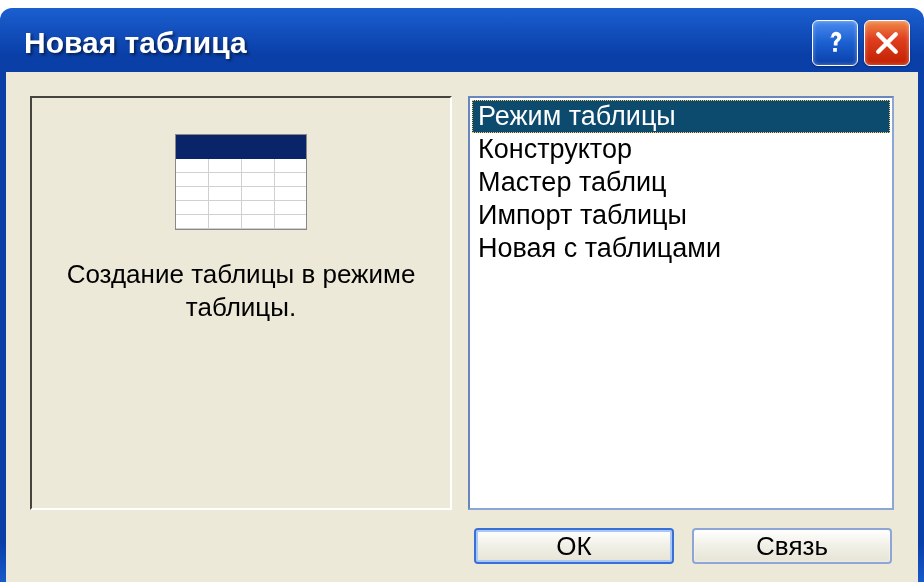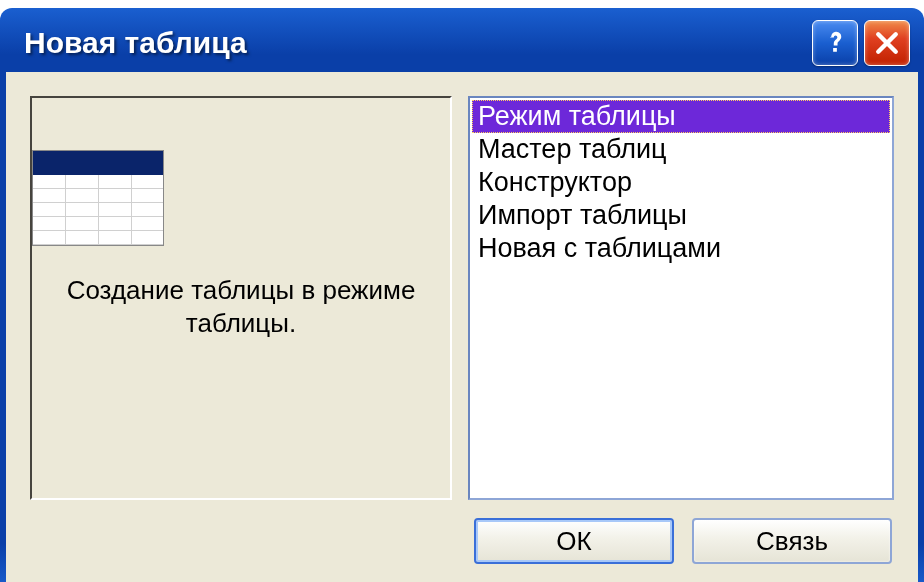--- a/index.html
+++ b/index.html
@@ -70,22 +70,22 @@
     display: flex;
     gap: 16px;
     flex: 1;
   }
   .preview-panel {
     flex: 1;
     border: 2px inset #fff;
     background: #ece9d8;
     display: flex;
     flex-direction: column;
-    align-items: flex-start;
-    padding-top: 52px;
+    align-items: center;
+    padding-top: 36px;
     border-top-color: #9a978a;
     border-left-color: #9a978a;
     border-right-color: #ffffff;
     border-bottom-color: #ffffff;
   }
   .table-icon {
     width: 132px;
     height: 96px;
     background: #ffffff;
     border: 1px solid #888;
@@ -132,34 +132,34 @@
     overflow: auto;
   }
   .list-item {
     font-size: 27px;
     padding: 1px 6px;
     color: #000;
     cursor: default;
     white-space: nowrap;
   }
   .list-item.selected {
-    background: #6d28d9;
+    background: #0c4a6e;
     color: #ffffff;
     outline: 1px dotted #ffd060;
     outline-offset: -1px;
   }
   .button-row {
     display: flex;
     justify-content: flex-end;
     gap: 18px;
     padding-right: 2px;
   }
   .btn {
     min-width: 200px;
-    height: 46px;
+    height: 36px;
     font-size: 26px;
     background: linear-gradient(to bottom, #ffffff 0%, #f2f1e8 45%, #e6e4d6 100%);
     border: 2px solid #8ea6d6;
     border-radius: 4px;
     display: flex;
     align-items: center;
     justify-content: center;
     color: #000;
     box-shadow: inset 0 0 2px #fff;
   }
@@ -194,22 +194,22 @@
         <div class="table-icon">
           <div class="table-icon-header"></div>
           <div class="table-icon-body">
               <div class="table-icon-grid"></div>
             </div>
         </div>
         <div class="preview-desc">Создание таблицы в режиме таблицы.</div>
       </div>
       <div class="list-panel">
         <div class="list-item selected">Режим таблицы</div>
+        <div class="list-item">Конструктор</div>
         <div class="list-item">Мастер таблиц</div>
-        <div class="list-item">Конструктор</div>
         <div class="list-item">Импорт таблицы</div>
         <div class="list-item">Новая с таблицами</div>
       </div>
     </div>
     <div class="button-row">
       <div class="btn default">ОК</div>
       <div class="btn">Связь</div>
     </div>
   </div>
 </div>

